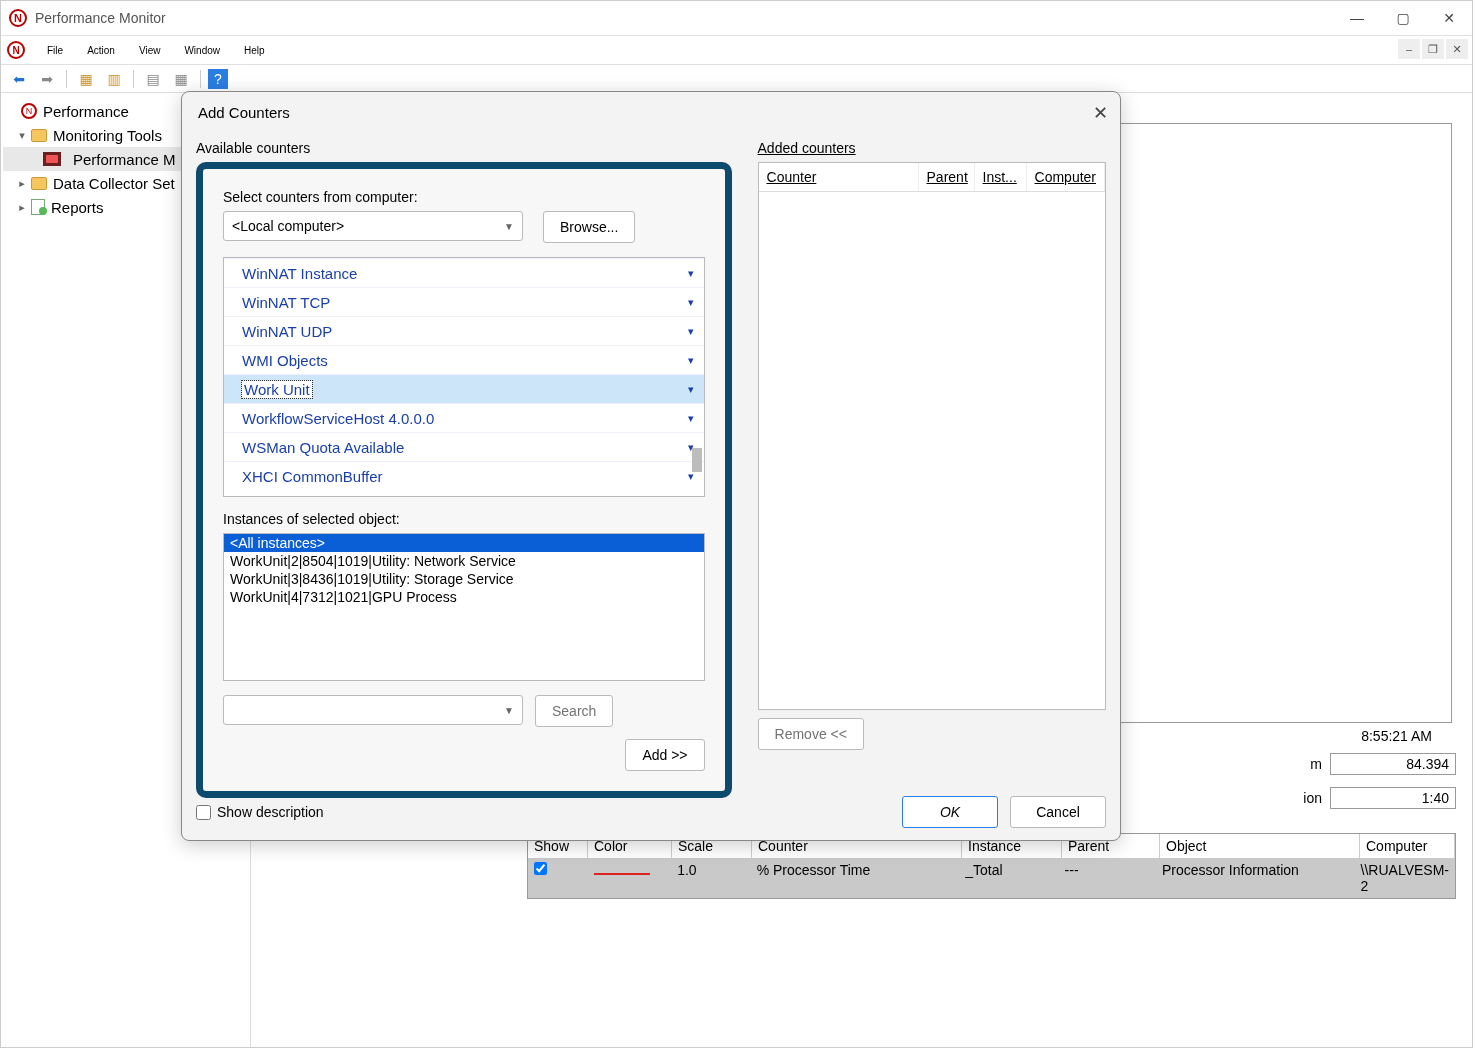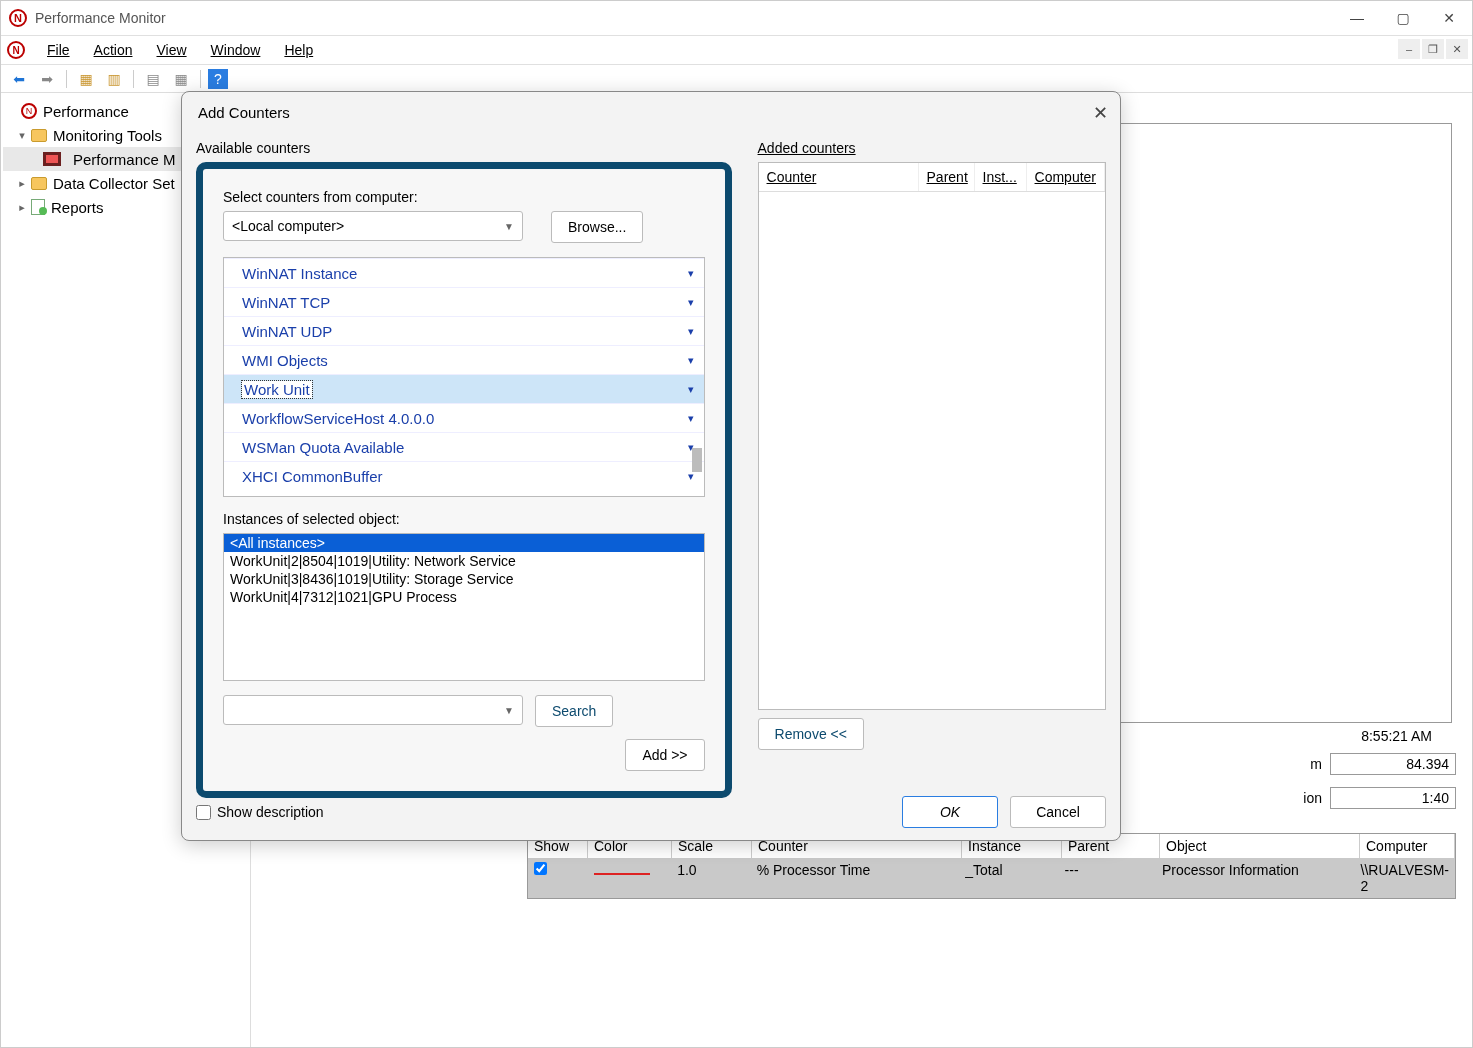--- a/index.html
+++ b/index.html
@@ -5,21 +5,21 @@
 * { box-sizing: border-box; margin: 0; padding: 0; }
 body { font-family: "Segoe UI", Tahoma, sans-serif; font-size: 13px; background:#fff; color:#000; overflow:hidden; }
 .window { width:1473px; height:1048px; position:relative; border:1px solid #ccc; }
 .titlebar { height:34px; display:flex; align-items:center; padding:0 8px; }
 .titlebar .title-icon { width:18px; height:18px; border:2px solid #b00; border-radius:50%; display:inline-flex; align-items:center; justify-content:center; margin-right:8px; font-size:11px; color:#b00; font-weight:bold;}
 .titlebar .title-text { font-size:14px; color:#555; }
 .win-controls { position:absolute; right:0; top:0; display:flex; height:34px; }
 .win-btn { width:46px; display:flex; align-items:center; justify-content:center; color:#444; font-size:14px; }
 .menubar { height:30px; display:flex; align-items:center; border-top:1px solid #e0e0e0; border-bottom:1px solid #e0e0e0; padding-left:6px; }
 .menubar .mb-icon { width:18px; height:18px; border:2px solid #b00; border-radius:50%; margin-right:10px; display:inline-flex; align-items:center; justify-content:center; font-size:10px; color:#b00; font-weight:bold;}
-.menubar .menu-item { padding:4px 12px; font-size:14px;text-decoration:underline; }
+.menubar .menu-item { padding:4px 12px; font-size:10px; }
 .mdi-controls { position:absolute; right:4px; top:38px; display:flex; gap:2px;}
 .mdi-btn { width:22px; height:20px; background:#eee; display:flex; align-items:center; justify-content:center; font-size:11px; color:#555; }
 .toolbar { height:28px; border-bottom:1px solid #ddd; display:flex; align-items:center; padding:0 6px; gap:4px;}
 .tb-btn { width:24px; height:22px; display:flex; align-items:center; justify-content:center; font-size:14px;}
 .tb-sep { width:1px; height:18px; background:#ccc; margin:0 3px;}
 .body-area { position:absolute; top:92px; left:0; right:0; bottom:0; display:flex; }
 .tree-pane { width:250px; border-right:1px solid #ddd; padding:6px 2px; font-size:15px; }
 .tree-row { display:flex; align-items:center; height:24px; }
 .tree-caret { width:18px; text-align:center; color:#666; font-size:11px;}
 .ico-perf { border:2px solid #b00; border-radius:50%; width:16px; height:16px; font-size:9px; color:#b00; display:inline-flex; align-items:center; justify-content:center;}
@@ -49,21 +49,21 @@
 .dialog-title { height:40px; display:flex; align-items:center; padding:0 16px; font-size:15px;}
 .dialog-close { position:absolute; right:12px; top:10px; font-size:18px; color:#444;}
 .dialog-body { display:flex; padding:8px 14px 0 14px; gap:26px;}
 .avl-col { width:552px;}
 .added-col { flex:1;text-decoration:underline;}
 .sect-label { font-size:14px; margin-bottom:6px;}
 .avl-frame { border:7px solid #0c4a6e; background:#f7f7f7; padding:20px; border-radius:10px;}
 .combo { display:inline-flex; align-items:center; justify-content:space-between; background:#fff; border:1px solid #bbb; border-radius:3px; height:30px; padding:0 8px; font-size:14px;}
 .combo.w300{ width:300px;}
 .btn { background:#fff; border:1px solid #bbb; border-radius:3px; height:32px; padding:0 16px; font-size:14px; display:inline-flex; align-items:center; justify-content:center;}
-.btn:disabled, .btn.disabled { color:#0c4a6e;}
+.btn:disabled, .btn.disabled { color:#737373;}
 .counter-list { margin-top:14px; border:1px solid #bbb; background:#fff; height:240px; overflow:hidden; position:relative;}
 .counter-list .scroll-thumb{ position:absolute; right:2px; top:190px; width:10px; height:24px; background:#bcbcbc;}
 .counter-item { display:flex; align-items:center; justify-content:space-between; height:29px; padding:0 10px 0 18px; color:#1a3faa; font-size:15px; border-top:1px solid #eef;}
 .counter-item.sel { background:#cde5f8;}
 .counter-item.sel .ci-label{ background:#fff; outline:1px dotted #333; padding:0 2px;}
 .ci-caret{ color:#1a3faa; font-size:11px;}
 .inst-label { font-size:14px; margin:14px 0 6px 0;}
 .inst-list { border:1px solid #bbb; background:#fff; height:148px; overflow:hidden;}
 .inst-item { padding:1px 6px; font-size:14px;}
 .inst-item.sel { background:#0a5fd6; color:#fff;}
@@ -191,21 +191,21 @@
   <div class="dialog">
     <div class="dialog-title">Add Counters</div>
     <div class="dialog-close">✕</div>
 
     <div class="dialog-body">
 
       <div class="avl-col">
         <div class="sect-label">Available counters</div>
         <div class="avl-frame">
           <div class="sect-label">Select counters from computer:</div>
-          <div style="display:flex; gap:28px;">
+          <div style="display:flex; gap:20px;">
             <div class="combo w300">
               <span>&lt;Local computer&gt;</span>
               <span style="color:#666;font-size:10px">▼</span>
             </div>
             <button class="btn">Browse...</button>
           </div>
 
           <div class="counter-list">
             <div id="counter-items">
                 <div class="counter-item">

